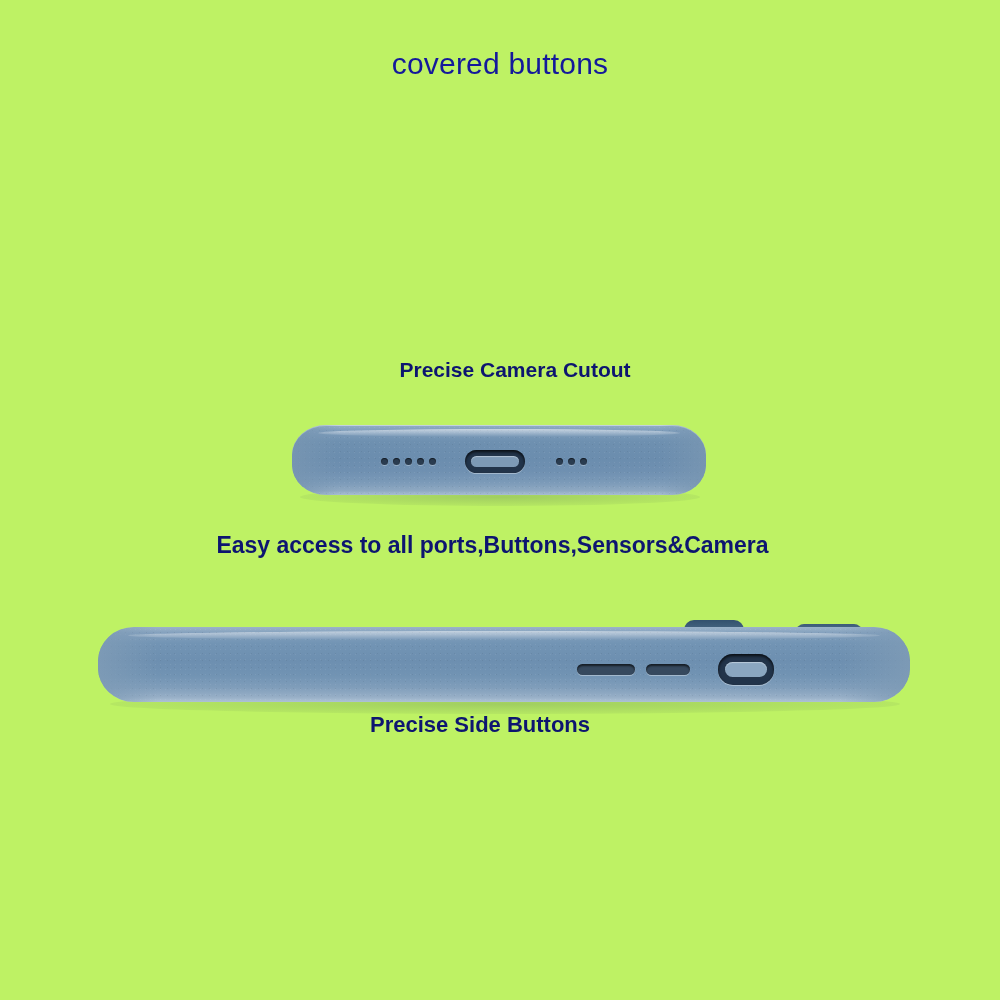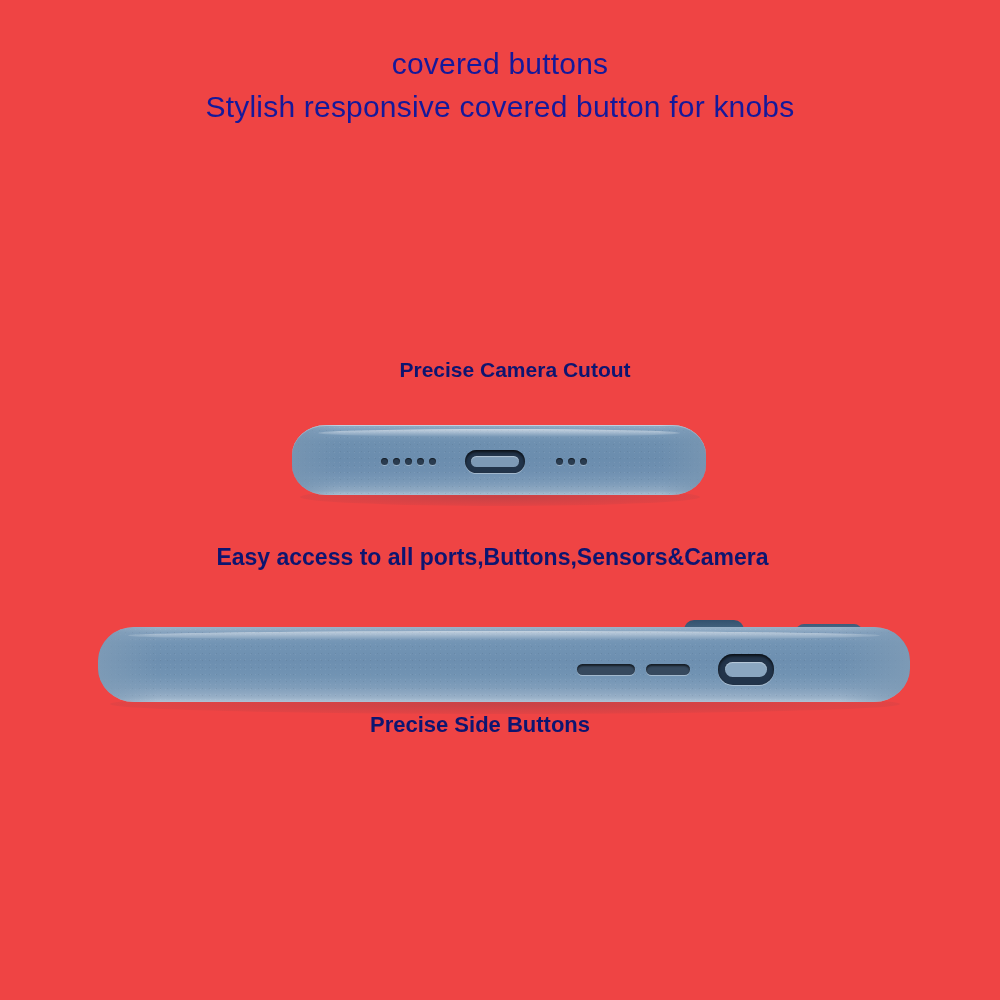--- a/index.html
+++ b/index.html
@@ -13,21 +13,21 @@
     position: relative;
     overflow: hidden;
     font-family: "Liberation Sans", sans-serif;
   }
 
   .stage {
     position: absolute;
     left: 0; top: 0;
     width: 1000px;
     height: 1000px;
-    background: #ef4444;
+    background: #bef264;
   }
 
   
   .headline {
     position: absolute;
     left: 0;
     top: 42px;
     width: 1000px;
     text-align: center;
     color: #14199b;
@@ -44,21 +44,21 @@
     color: #0d1570;
     font-weight: bold;
     white-space: nowrap;
   }
   #cap-camera {
     left: 0; top: 358px; width: 1030px;
     text-align: center;
     font-size: 21px;
   }
   #cap-ports {
-    left: 0; top: 544px; width: 985px;
+    left: 0; top: 532px; width: 985px;
     text-align: center;
     font-size: 23px;
   }
   #cap-side {
     left: 0; top: 712px; width: 960px;
     text-align: center;
     font-size: 22px;
   }
 
   
@@ -281,21 +281,20 @@
   #shadow-top { left: 300px; top: 488px; width: 400px; height: 18px; }
   #shadow-side { left: 110px; top: 694px; width: 790px; height: 20px; }
 </style>
 </head>
 <body>
 
 <div class="stage">
 
   <div class="headline">
     <span class="l1">covered buttons</span>
-    <span class="l2">Stylish responsive covered button for knobs</span>
   </div>
 
   <div class="caption" id="cap-camera">Precise Camera Cutout</div>
 
   <div class="shadow" id="shadow-top"></div>
   <div class="phone-bottom">
     <div class="body">
       <div class="leather"></div>
       <div class="top-hl"></div>
       <div class="end-l"></div>

